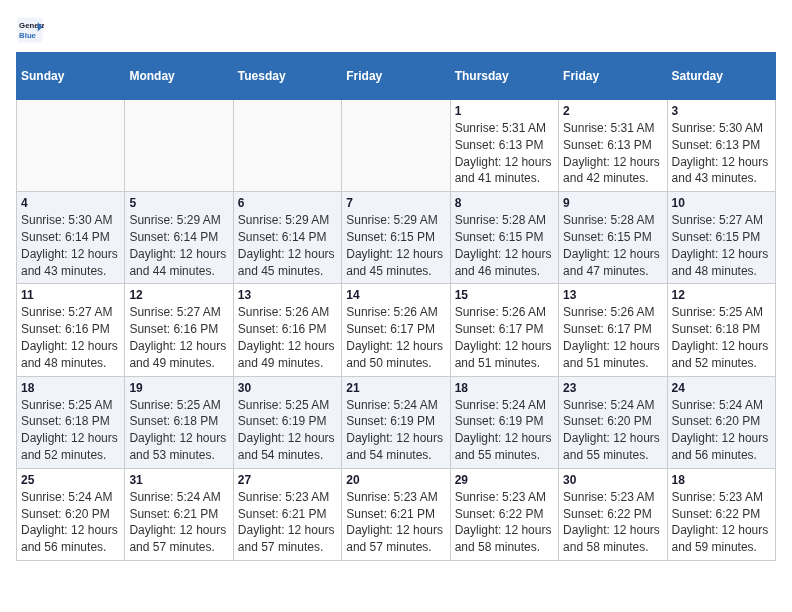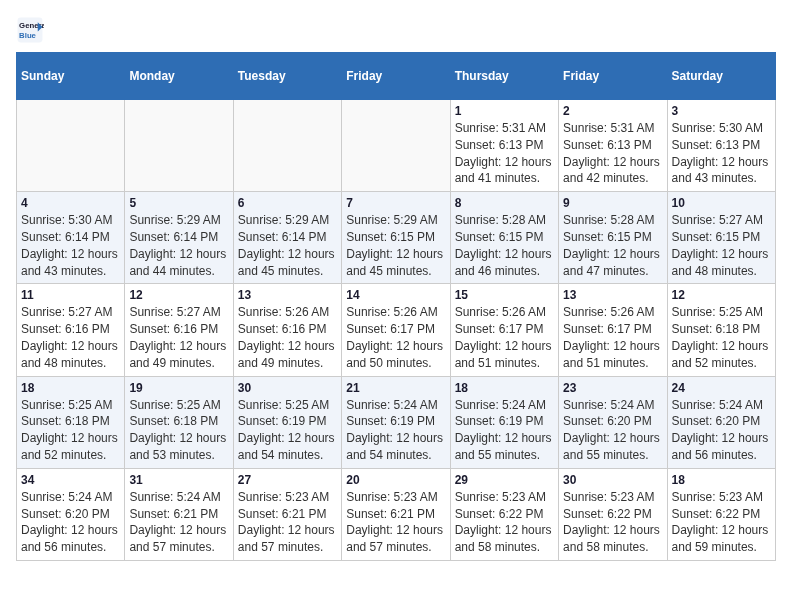--- a/index.html
+++ b/index.html
@@ -302,21 +302,21 @@
         <td>
           <span class="day-num">24</span>
           <div class="day-detail" style="white-space: pre-line;">Sunrise: 5:24 AM
 Sunset: 6:20 PM
 Daylight: 12 hours
 and 56 minutes.</div>
         </td>
       </tr>
       <tr>
         <td>
-          <span class="day-num">34</span>
+          <span class="day-num">25</span>
           <div class="day-detail" style="white-space: pre-line;">Sunrise: 5:24 AM
 Sunset: 6:20 PM
 Daylight: 12 hours
 and 56 minutes.</div>
         </td>
         <td>
           <span class="day-num">31</span>
           <div class="day-detail" style="white-space: pre-line;">Sunrise: 5:24 AM
 Sunset: 6:21 PM
 Daylight: 12 hours

